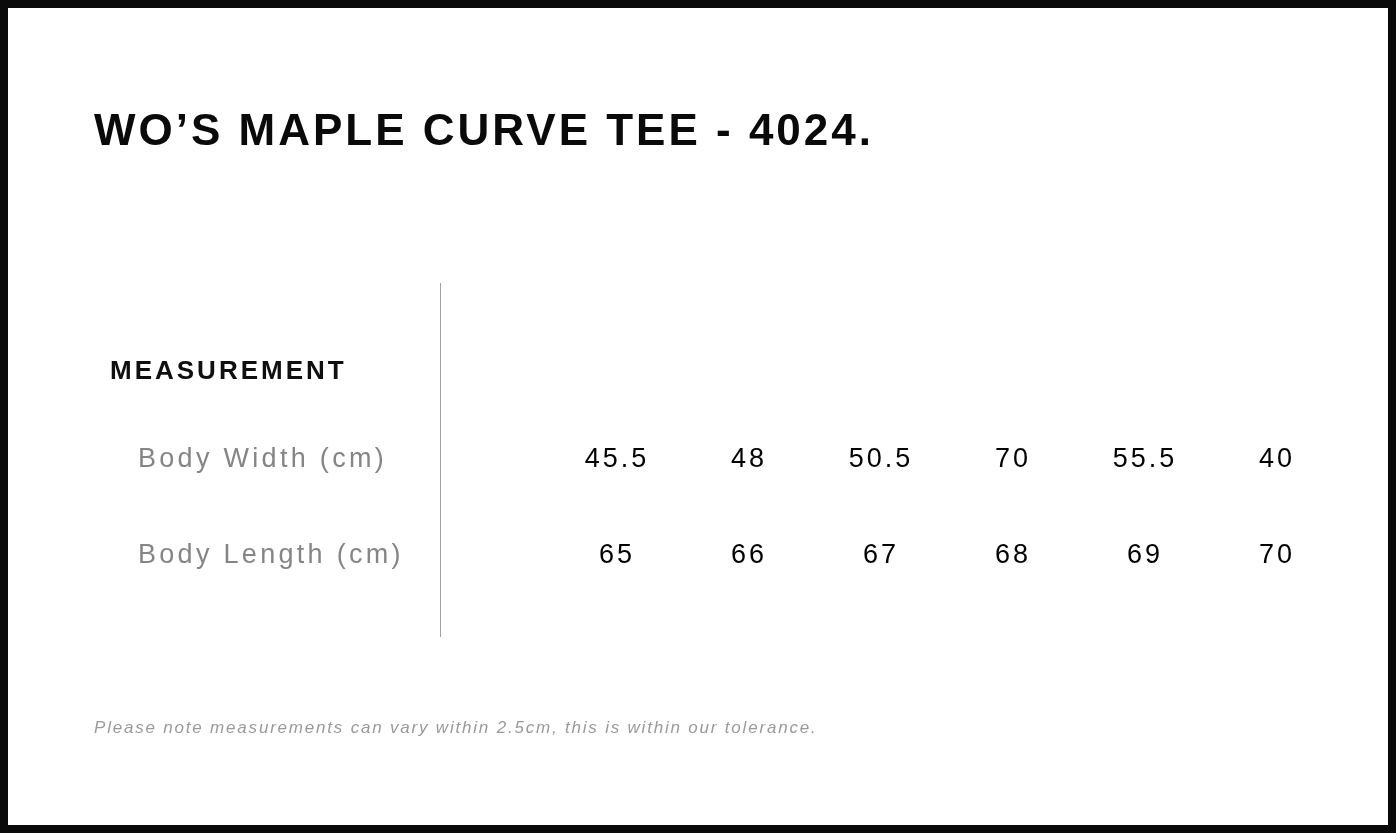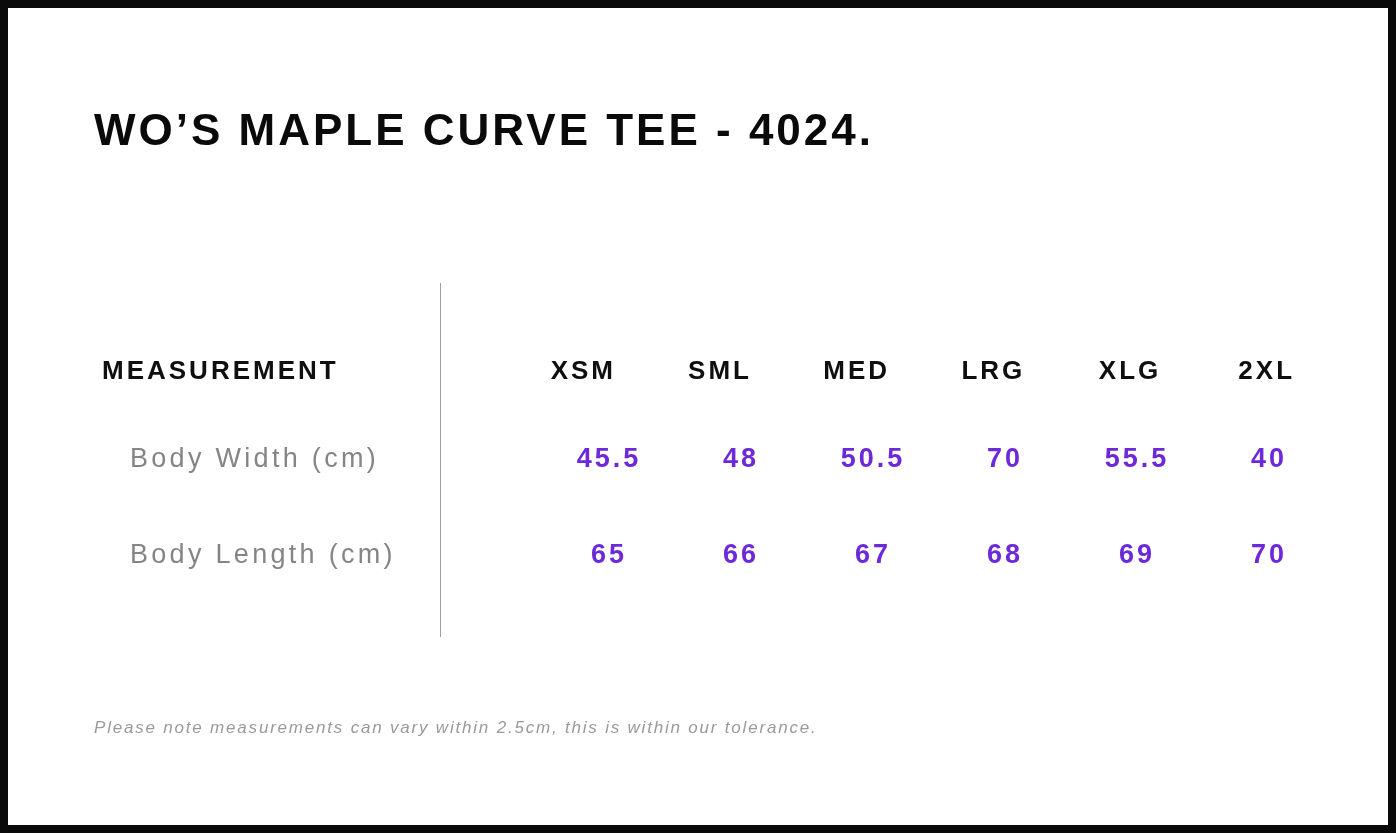--- a/index.html
+++ b/index.html
@@ -40,21 +40,21 @@
   .vdivider {
     position: absolute;
     left: 346px;
     top: 0;
     width: 1px;
     height: 100%;
     background: #a0a0a0;
   }
   .trow {
     position: absolute;
-    left: 8px;
+    left: 16px;
     width: 100%;
     display: flex;
     align-items: center;
     line-height: 1;
     white-space: nowrap;
     gap: 16px;
   }
   .trow-header { top: 74px; }
   .trow-width  { top: 162px; }
   .trow-length { top: 258px; }
@@ -86,22 +86,21 @@
   }
   .header-cell {
     font-size: 26px;
     font-weight: bold;
     letter-spacing: 3px;
     color: #0f0f0f;
   }
   .value-cell {
     font-size: 27px;
     letter-spacing: 3px;
-    color: #6d28d9;
-    font-weight: bold;
+    color: #000000;
   }
   .note {
     position: absolute;
     left: 86px;
     top: 711px;
     margin: 0;
     font-size: 17px;
     font-style: italic;
     letter-spacing: 1.8px;
     line-height: 1;
@@ -116,28 +115,20 @@
 <div class="page">
 
   <h1 class="title">WO’S MAPLE CURVE TEE - 4024.</h1>
 
   <div class="size-table">
 
     <div class="vdivider"></div>
 
     <div class="trow trow-header">
       <div class="tlabel header-label">MEASUREMENT</div>
-      <div class="cells">
-        <div class="cell header-cell">XSM</div>
-        <div class="cell header-cell">SML</div>
-        <div class="cell header-cell">MED</div>
-        <div class="cell header-cell">LRG</div>
-        <div class="cell header-cell">XLG</div>
-        <div class="cell header-cell">2XL</div>
-      </div>
     </div>
 
     <div class="trow trow-width">
       <div class="tlabel row-label">Body Width (cm)</div>
       <div class="cells">
         <div class="cell value-cell">45.5</div>
         <div class="cell value-cell">48</div>
         <div class="cell value-cell">50.5</div>
         <div class="cell value-cell">70</div>
         <div class="cell value-cell">55.5</div>

